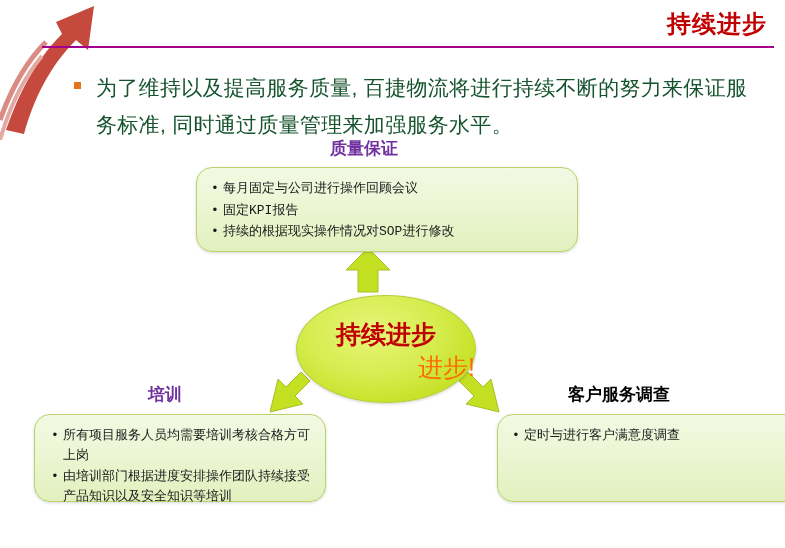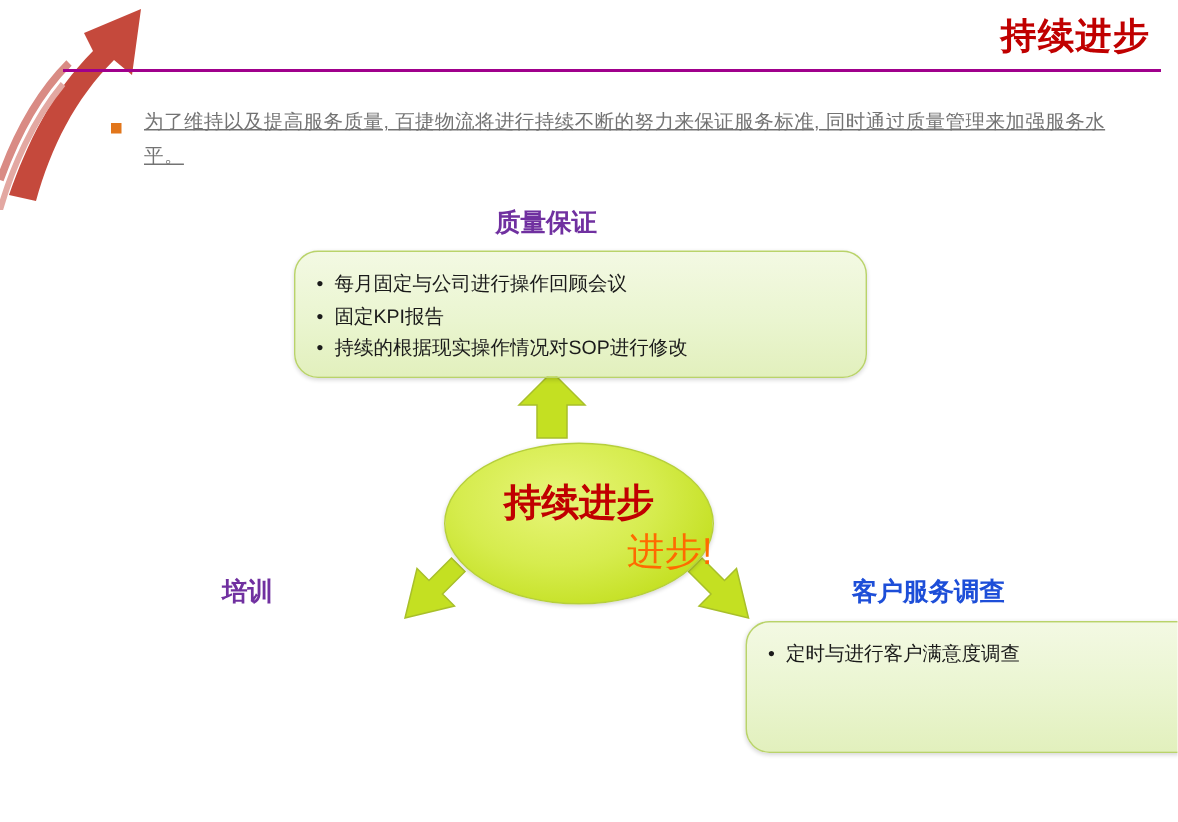--- a/index.html
+++ b/index.html
@@ -56,25 +56,24 @@
     top: 82px;
     width: 7px;
     height: 7px;
     background: #e2761b;
   }
   .intro-text {
     position: absolute;
     left: 96px;
     top: 70px;
     width: 660px;
-    font-size: 13px;
-    color: #737373;
+    font-size: 21px;
+    color: #14532d;
     line-height: 1.75;
     letter-spacing: .3px;
-    text-decoration: underline;
   }
 
   
   .center-oval {
     position: absolute;
     left: 296px;
     top: 295px;
     width: 178px;
     height: 106px;
     border-radius: 50%;
@@ -114,20 +113,21 @@
     position: absolute;
     background: linear-gradient(to bottom, #f3f9e3 0%, #eaf5d0 55%, #e2f0bd 100%);
     border: 1px solid #b9d36a;
     border-radius: 16px;
     box-shadow: 0 1px 3px rgba(0,0,0,.16);
   }
   .box ul {
     margin: 0;
     padding: 0;
     list-style: none;
+    font-family: Liberation Mono, monospace;
   }
   .box li {
     font-size: 13px;
     color: #1a1a1a;
     line-height: 1.5;
     margin-bottom: 2px;
     padding-left: 12px;
     position: relative;
   }
   .box li:before {
@@ -170,21 +170,21 @@
     left: 497px; top: 414px;
     width: 303px; height: 88px;
     padding: 11px 12px 0 14px;
     box-sizing: border-box;
   }
   .label-survey {
     position: absolute;
     left: 568px; top: 383px;
     font-size: 17px;
     font-weight: bold;
-    color: #1d4ed8;
+    color: #000000;
     font-family: Liberation Mono, monospace;
   }
 </style>
 </head>
 <body>
 
 <div class="slide">
 
   <svg class="arrow-deco" viewBox="0 0 120 140">
     <path d="M6 130 C 18 96, 34 62, 62 34 L 56 22 L 94 6 L 88 50 L 76 40 C 50 66, 34 98, 24 134 Z" fill="#c0392b" opacity="0.92"></path>
@@ -221,20 +221,26 @@
   <div class="label-quality">质量保证</div>
   <div class="box box-quality">
     <ul>
       <li>每月固定与公司进行操作回顾会议</li>
       <li>固定KPI报告</li>
       <li>持续的根据现实操作情况对SOP进行修改</li>
     </ul>
   </div>
 
   <div class="label-training">培训</div>
+  <div class="box box-training">
+    <ul>
+      <li>所有项目服务人员均需要培训考核合格方可上岗</li>
+      <li>由培训部门根据进度安排操作团队持续接受产品知识以及安全知识等培训</li>
+    </ul>
+  </div>
 
   <div class="label-survey">客户服务调查</div>
   <div class="box box-survey">
     <ul>
       <li>定时与进行客户满意度调查</li>
     </ul>
   </div>
 
 </div>
 

